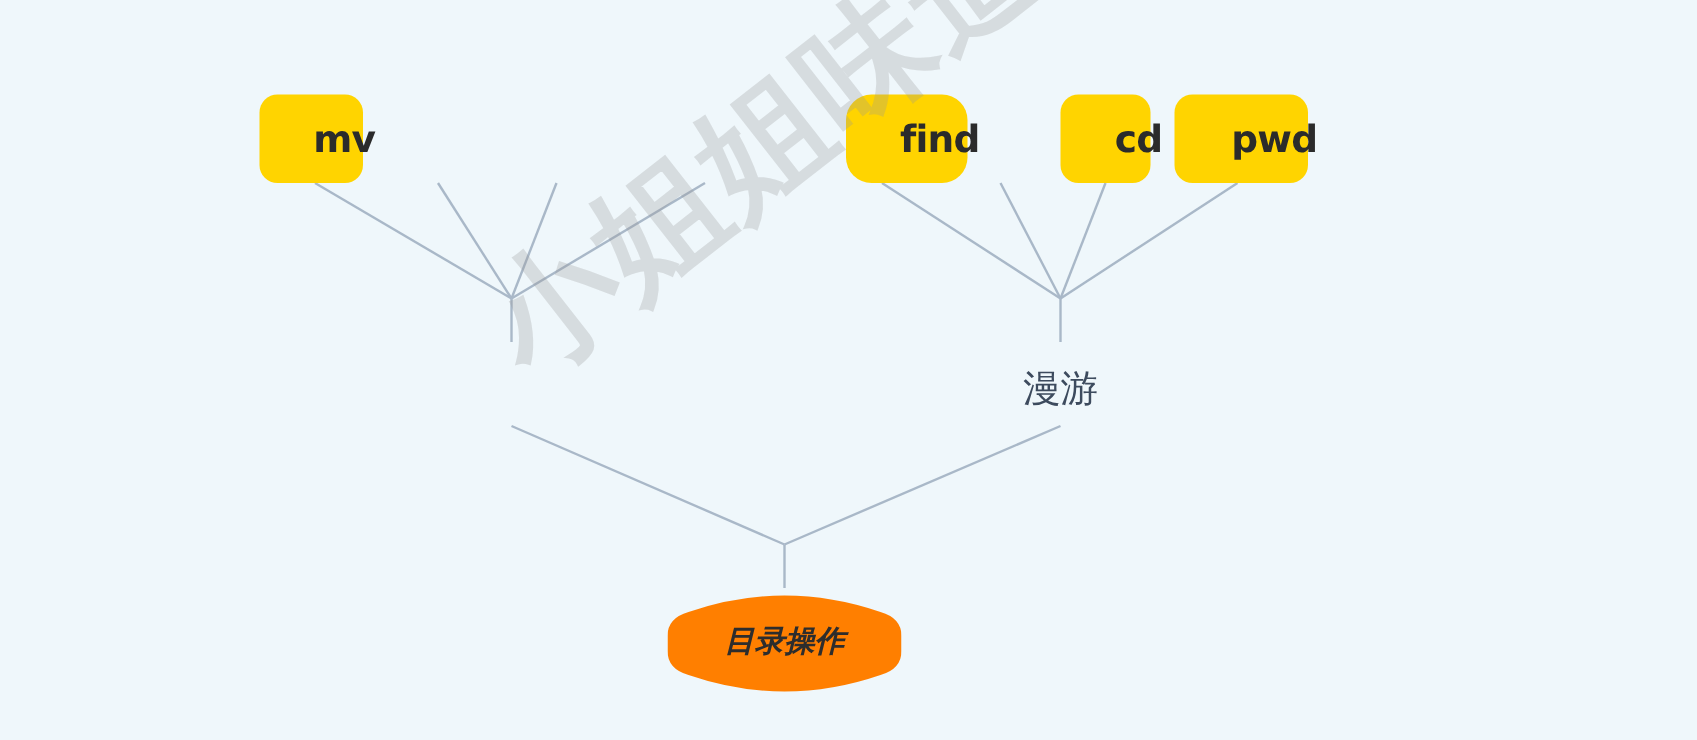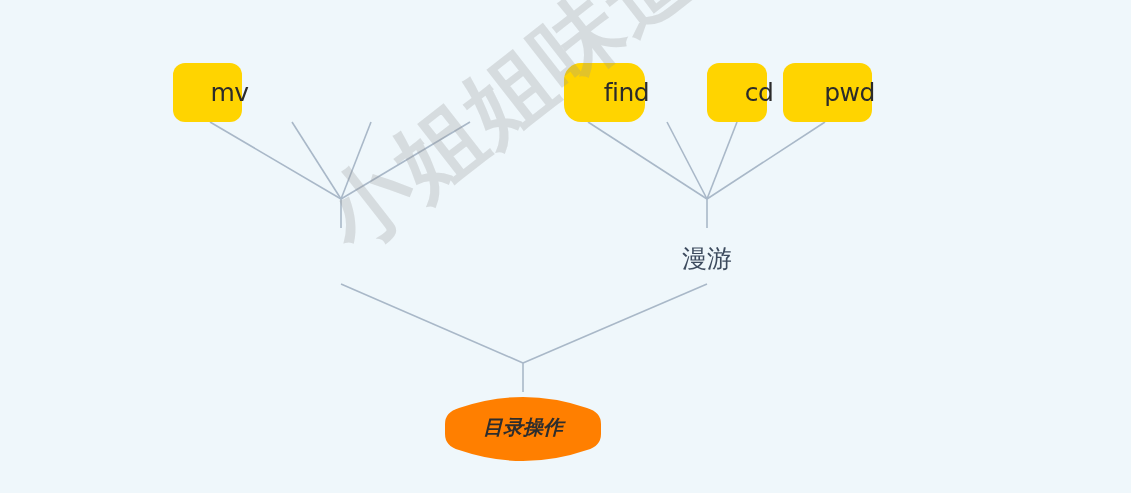--- a/index.html
+++ b/index.html
@@ -8,21 +8,21 @@
     background: #eff7fb;
     font-family: "DejaVu Sans", sans-serif;
     position: relative;
   }
   .canvas { position: absolute; left: 0; top: 0; width: 1131px; height: 493px; }
   svg.links { position: absolute; left: 0; top: 0; }
   .leaf {
     position: absolute; top: 63px; height: 59px;
     background: #ffd400; border-radius: 12px;
     display: flex; align-items: center; justify-content: center;
-    font-family: "DejaVu Sans", sans-serif; font-weight: normal;
+    font-family: "DejaVu Sans", sans-serif; font-weight: bold;
     font-size: 25px; color: #2b2b2b; letter-spacing: -0.5px;
     box-sizing: border-box; cursor: pointer; padding-left: 44px;
   }
   .branch {
     position: absolute; top: 238px; height: 40px;
     font-family: "DejaVu Sans", sans-serif; font-size: 25px; color: #3d4b5e;
     display: flex; align-items: center; justify-content: center; cursor: pointer;
   }
   .root {
     position: absolute; left: 445px; top: 390px; width: 156px; height: 75px;

